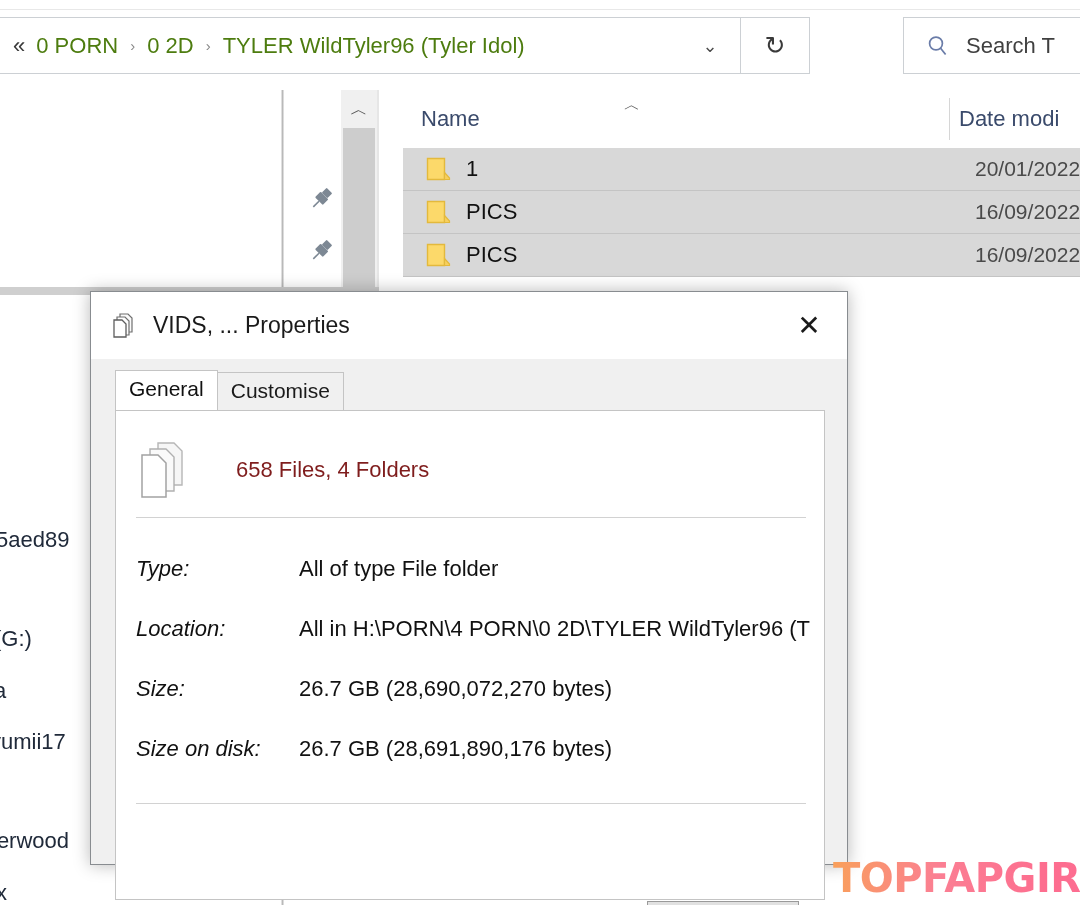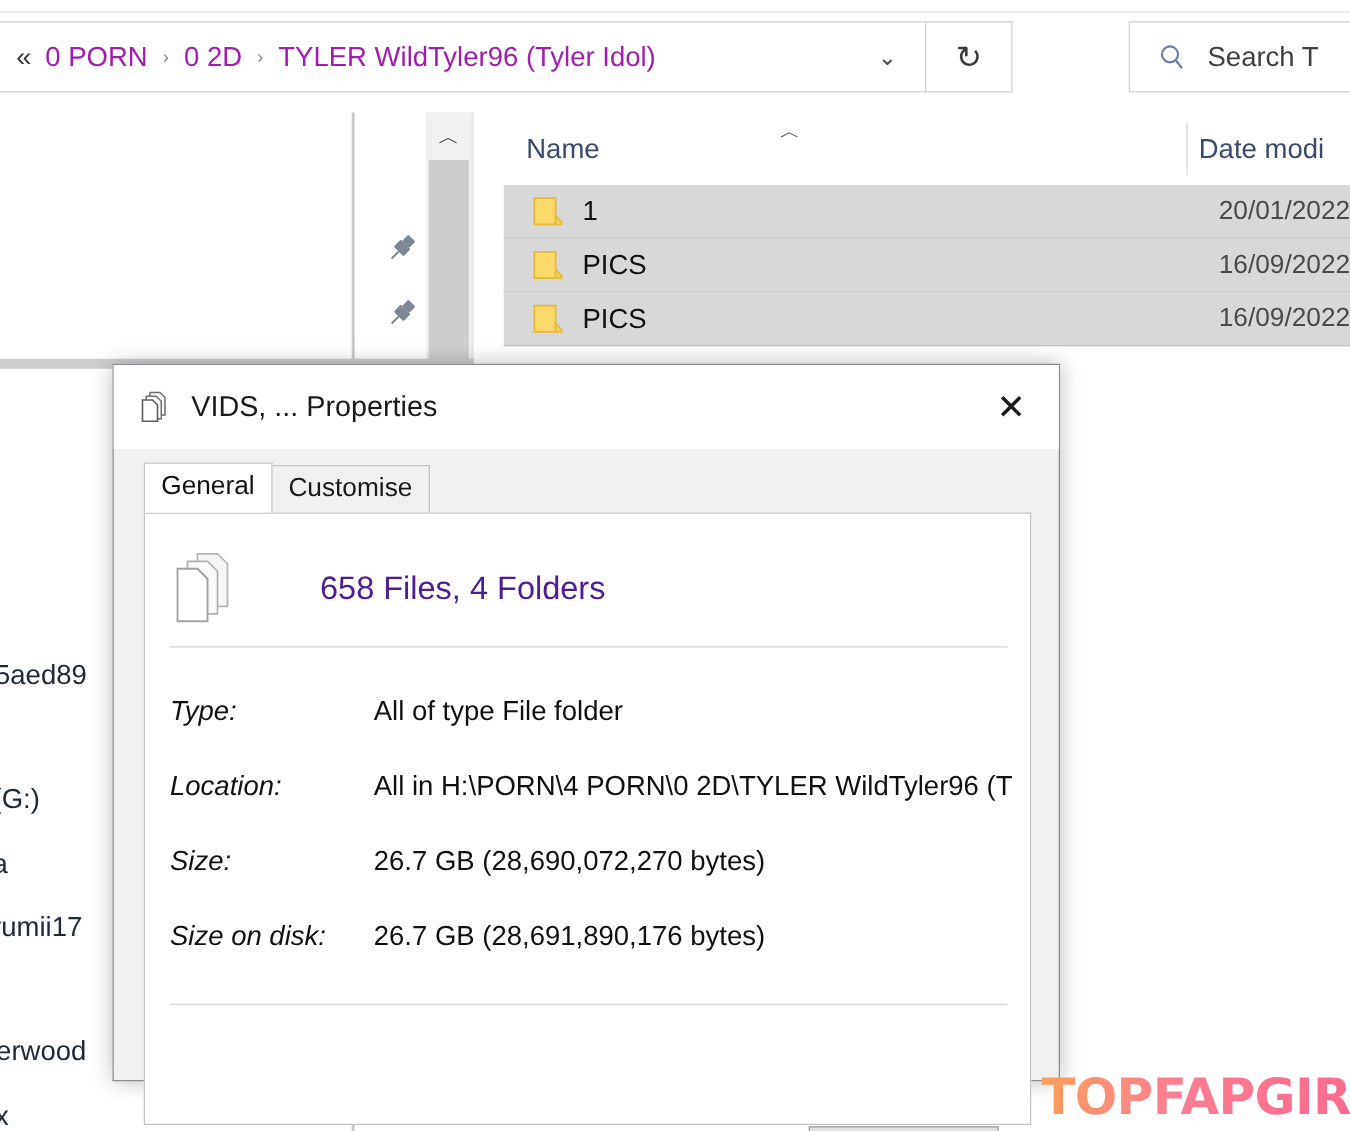--- a/index.html
+++ b/index.html
@@ -23,21 +23,21 @@
     position:absolute; left:-2px; top:17px; width:812px; height:57px;
     background:#ffffff; border:1px solid #ccd0d4;
     display:flex; align-items:center;
   }
   .addr-back {
     font-size:22px; color:#3a3a3a; padding:0 10px 0 14px; letter-spacing:-1px;
     line-height:1;
   }
   .crumbs { display:flex; align-items:center; flex:1; overflow:hidden; white-space:nowrap; }
   .crumb {
-    font-size:22px; color:#a21caf; padding:0 2px;
+    font-size:22px; color:#4d7c0f; padding:0 2px;
   }
   .crumb-sep { font-size:15px; color:#888; padding:0 10px; }
   .addr-chevron {
     width:60px; display:flex; align-items:center; justify-content:center;
     font-size:18px; color:#4a4a4a;
   }
   .addr-refresh-sep { width:1px; height:55px; background:#ccd0d4; }
   .addr-refresh {
     width:68px; display:flex; align-items:center; justify-content:center;
     font-size:25px; color:#3a3a3a;
@@ -141,21 +141,21 @@
   }
   .tab.active { background:#ffffff; z-index:2; padding-bottom:9px; color:#111; }
 
   .tabpanel {
     position:absolute; left:24px; top:118px; width:710px; height:490px;
     background:#ffffff; border:1px solid #c4c4c4;
   }
 
   .summary-row { position:absolute; left:20px; top:28px; display:flex; align-items:center; }
   .docs-icon { width:56px; height:62px; position:relative; }
-  .summary-text { margin-left:64px; font-size:26px; color:#4c1d95; white-space:nowrap; }
+  .summary-text { margin-left:44px; font-size:22px; color:#7f1d1d; white-space:nowrap; }
 
   .hr { position:absolute; left:20px; width:670px; height:1px; background:#d2d2d2; }
 
   .prop-row { position:absolute; left:20px; font-size:22px; color:#111; white-space:nowrap; }
   .prop-label { position:absolute; left:0;font-style:italic; }
   .prop-value { position:absolute; left:163px; }
   .advanced-btn {
     position:absolute; left:531px; top:490px; width:152px; height:45px;
     background:#e1e1e1; border:1px solid #9a9a9a;
     font-size:22px; color:#111; display:flex; align-items:center; justify-content:center;

